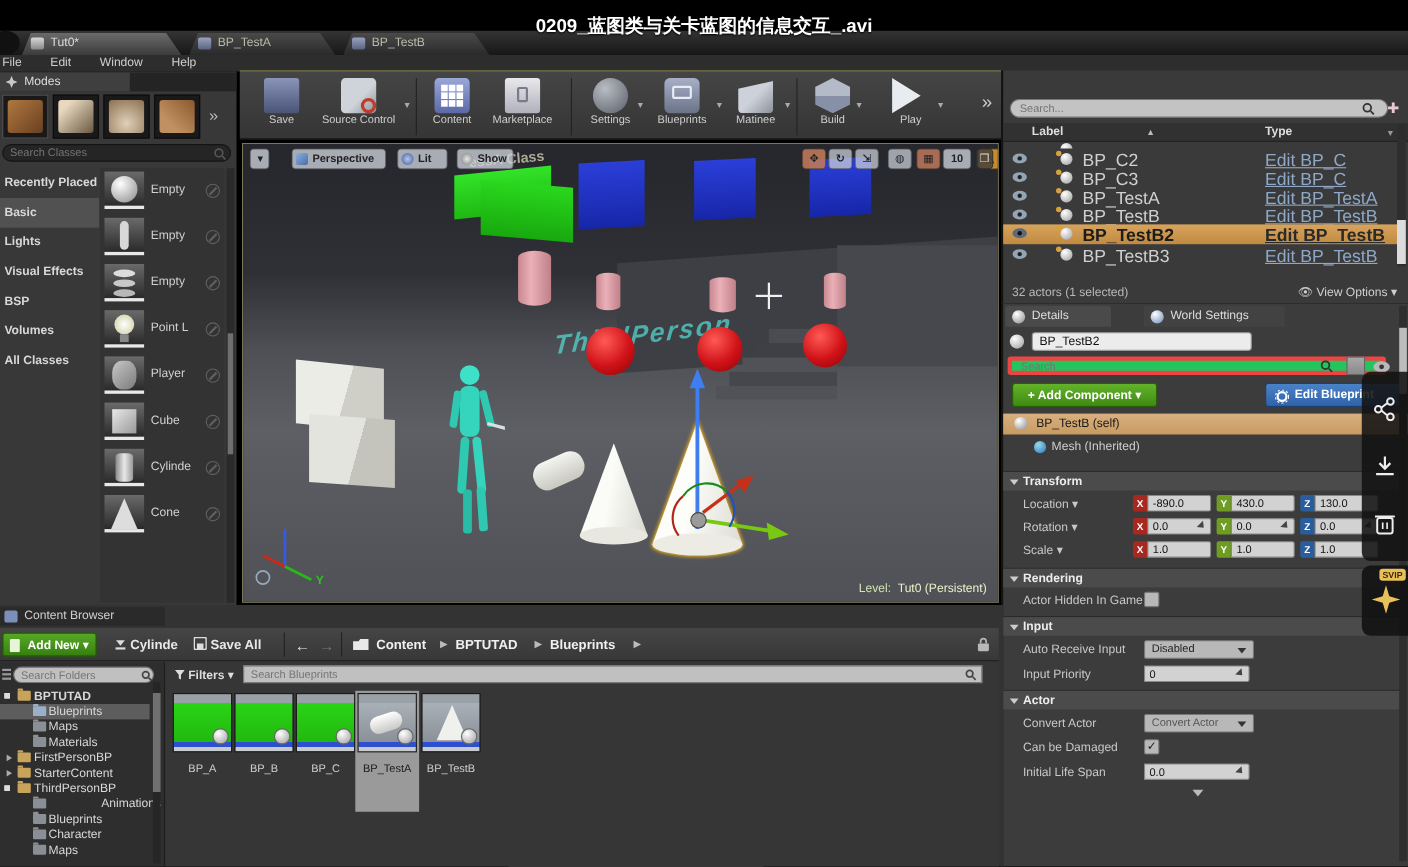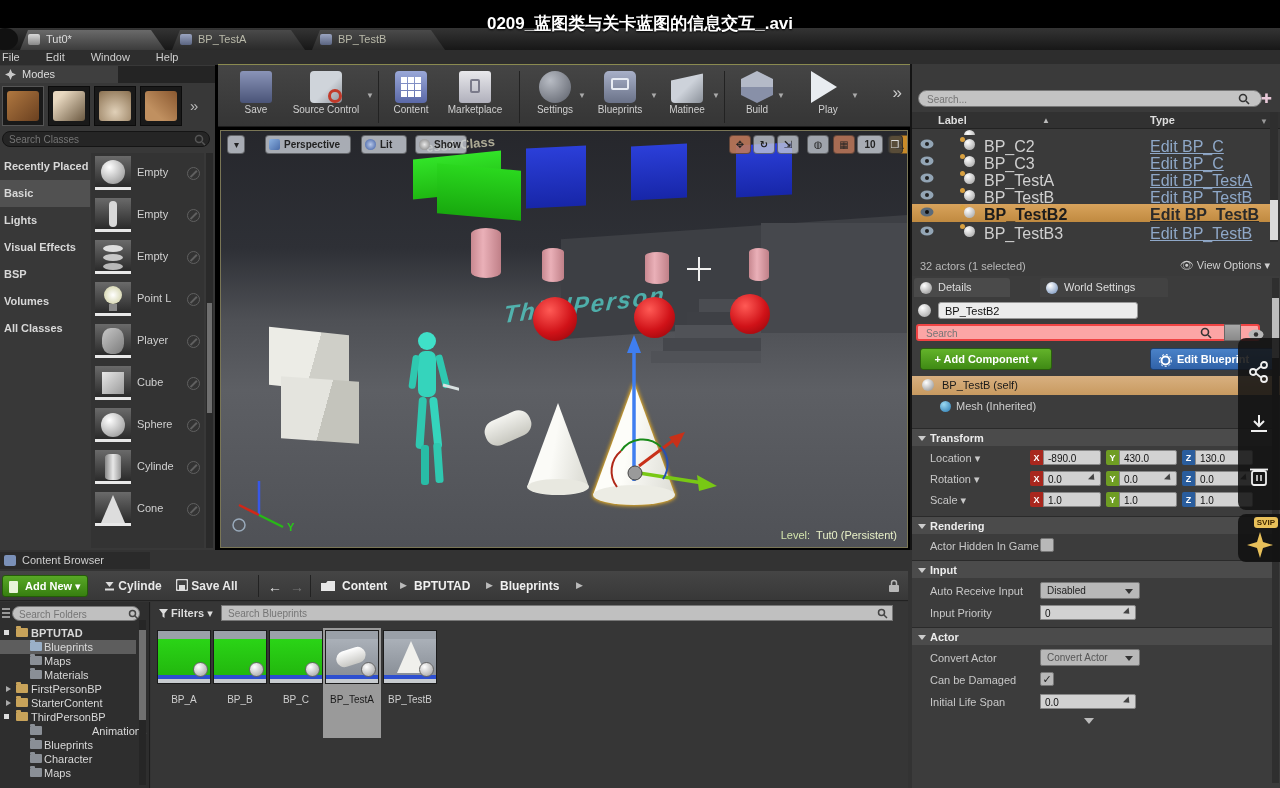--- a/index.html
+++ b/index.html
@@ -73,21 +73,21 @@
   .odot{position:absolute;left:48px;top:1px;width:5px;height:5px;border-radius:50%;background:#d8a040;}
   #outfoot{position:absolute;bottom:4px;left:8px;font-size:11px;color:#b8b8b8;}
   #viewopts{position:absolute;bottom:4px;right:10px;font-size:11px;color:#cfcfcf;}
   #outscroll{position:absolute;top:48px;right:2px;width:8px;height:130px;background:#2e2e2e;}
   #outscroll div{position:absolute;top:88px;width:8px;height:40px;background:#dcdcdc;}
   
   #details{top:276px;left:910px;width:370px;height:512px;background:#3c3c3c;border-left:2px solid #141414;}
   .dtab{position:absolute;top:2px;height:19px;font-size:11px;color:#ddd;padding:3px 10px 0 24px;background:#4a4a4a;border-radius:3px 3px 0 0;}
   .dtab .dico{position:absolute;left:6px;top:4px;width:12px;height:12px;border-radius:50%;background:radial-gradient(circle at 35% 30%,#fff,#888);}
   #dname{position:absolute;top:26px;left:26px;width:200px;height:17px;background:#ececec;border-radius:3px;border:1px solid #999;font-size:11px;color:#111;padding:1px 6px;}
-  #dsearch{position:absolute;top:48px;left:4px;width:344px;height:17px;background:#fca5a5;border:2px solid #ef4444;border-radius:3px;font-size:10px;color:#555;padding:2px 20px 0 8px;}
+  #dsearch{position:absolute;top:48px;left:4px;width:344px;height:17px;background:#22c55e;border:4px solid #ef4444;border-radius:3px;font-size:10px;color:#555;padding:2px 20px 0 8px;}
   #addcomp{position:absolute;top:72px;left:8px;width:132px;height:22px;background:linear-gradient(#63b32a,#3f8a14);border:1px solid #2a5f0c;border-radius:3px;color:#fff;font-size:11px;font-weight:bold;text-align:center;padding-top:4px;}
   #editbp{position:absolute;top:72px;left:238px;width:126px;height:22px;background:linear-gradient(#4a82c8,#3062a8);border:1px solid #1c3f70;border-radius:3px;color:#fff;font-size:11px;font-weight:bold;padding:4px 0 0 26px;}
   #comp1{position:absolute;top:100px;left:0;width:370px;height:19px;background:linear-gradient(#d8b080,#c89a60);font-size:11px;color:#1a1a1a;padding:3px 0 0 30px;}
   #comp2{position:absolute;top:121px;left:0;width:370px;height:19px;font-size:11px;color:#cfcfcf;padding:3px 0 0 44px;}
   .shdr{position:absolute;left:0;width:362px;height:18px;background:#4b4b4b;border-top:1px solid #2a2a2a;font-size:11px;font-weight:bold;color:#ececec;padding:3px 0 0 18px;}
   .shdr:before{content:"";position:absolute;left:6px;top:7px;border:4px solid transparent;border-top:5px solid #ccc;}
   .drow{position:absolute;left:0;width:362px;height:20px;font-size:11px;color:#c8c8c8;}
   .dlab{position:absolute;left:18px;top:4px;}
   .vec{position:absolute;left:118px;top:2px;display:flex;}
   .axb{width:13px;height:15px;color:#fff;font-size:9px;font-weight:bold;text-align:center;padding-top:3px;border-radius:2px 0 0 2px;}
@@ -129,21 +129,21 @@
   .tilewrap{position:absolute;top:26px;width:58px;height:110px;}
   .tilewrap.sel{background:#9a9a9a;}
   .atile{position:absolute;top:2px;left:2px;width:54px;height:54px;border:1px solid #1c1c1c;}
   .alabel{position:absolute;top:66px;left:0;width:58px;text-align:center;font-size:10px;color:#cfcfcf;}
   .tilewrap.sel .alabel{color:#1a1a1a;}
   .abadge{position:absolute;right:2px;bottom:6px;width:15px;height:15px;border-radius:50%;background:radial-gradient(circle at 35% 30%,#fff,#9a9a9a);border:1px solid #666;}
   .thumb-green{background:linear-gradient(180deg,#9aa0a8 0%,#9aa0a8 16%,#2ad416 16%,#22b80e 84%,#2d4fd0 84%,#2d4fd0 93%,#c8ccd0 93%);}
   .thumb-gray{background:linear-gradient(180deg,#9aa0a8 0%,#9aa0a8 16%,#aab0b8 16%,#8a9098 84%,#2d4fd0 84%,#2d4fd0 93%,#c8ccd0 93%);}
   
   #playerbar{top:338px;right:0;width:42px;height:172px;background:rgba(18,18,18,.88);border-radius:8px 0 0 8px;z-index:70;display:flex;flex-direction:column;align-items:center;justify-content:space-around;padding:8px 0;}
-  #svipbox{top:514px;right:0;width:42px;height:48px;background:rgba(18,18,18,.92);border-radius:8px 0 0 8px;z-index:70;}
+  #svipbox{top:514px;right:0;width:42px;height:64px;background:rgba(18,18,18,.92);border-radius:8px 0 0 8px;z-index:70;}
   #svipbadge{position:absolute;top:3px;right:2px;background:#e8c05a;color:#402800;font-size:8px;font-weight:bold;border-radius:3px;padding:1px 3px;}
   #wm{bottom:0;right:0;width:436px;height:26px;background:#b5762b;border-radius:14px 0 0 0;z-index:70;overflow:hidden;}
   #wmtext{position:absolute;left:190px;top:2px;font-size:26px;font-weight:bold;color:#f0c030;letter-spacing:1px;}
   #wmicon{position:absolute;left:28px;top:4px;width:20px;height:20px;border-radius:50%;background:radial-gradient(#ffe080,#d8980f);}
 </style>
 </head>
 <body>
 
 <div id="stage">
 
@@ -246,27 +246,20 @@
             <span class="pshape" style="left:7px;top:4px;width:22px;height:26px;border-radius:40%;background:linear-gradient(135deg,#c8c8c8,#7a7a7a);"></span>
           </span>
         <span class="plabel">Player</span>
           <span class="pgrab"></span>
       </div>
       <div class="pitem">
         <span class="pthumb">
             <span class="pshape" style="left:7px;top:6px;width:22px;height:22px;background:linear-gradient(135deg,#e8e8e8,#9a9a9a);"></span>
           </span>
         <span class="plabel">Cube</span>
-          <span class="pgrab"></span>
-      </div>
-      <div class="pitem">
-        <span class="pthumb">
-            <span class="pshape" style="left:6px;top:5px;width:24px;height:24px;border-radius:50%;background:radial-gradient(circle at 35% 30%,#fff,#8a8a8a);"></span>
-          </span>
-        <span class="plabel">Sphere</span>
           <span class="pgrab"></span>
       </div>
       <div class="pitem">
         <span class="pthumb">
             <span class="pshape" style="left:10px;top:4px;width:16px;height:26px;border-radius:5px/3px;background:linear-gradient(90deg,#888,#e8e8e8,#999);"></span>
           </span>
         <span class="plabel">Cylinde</span>
           <span class="pgrab"></span>
       </div>
       <div class="pitem">

